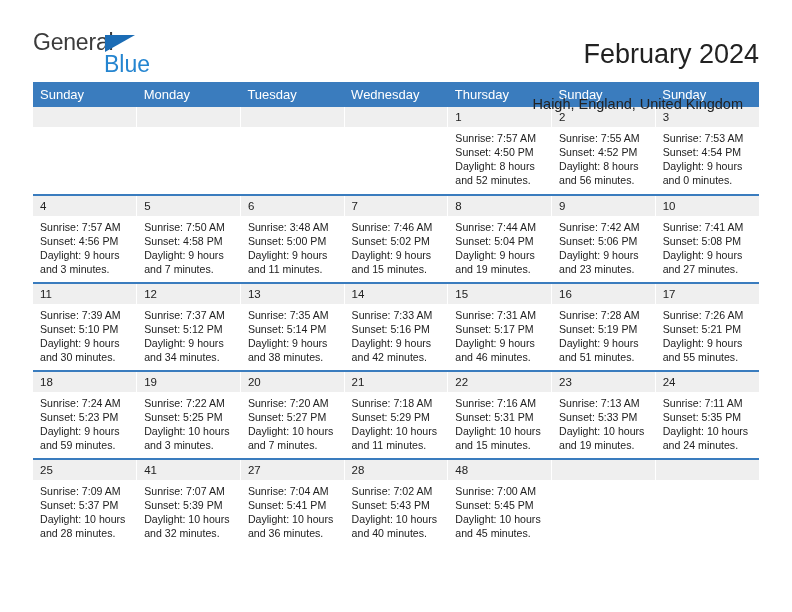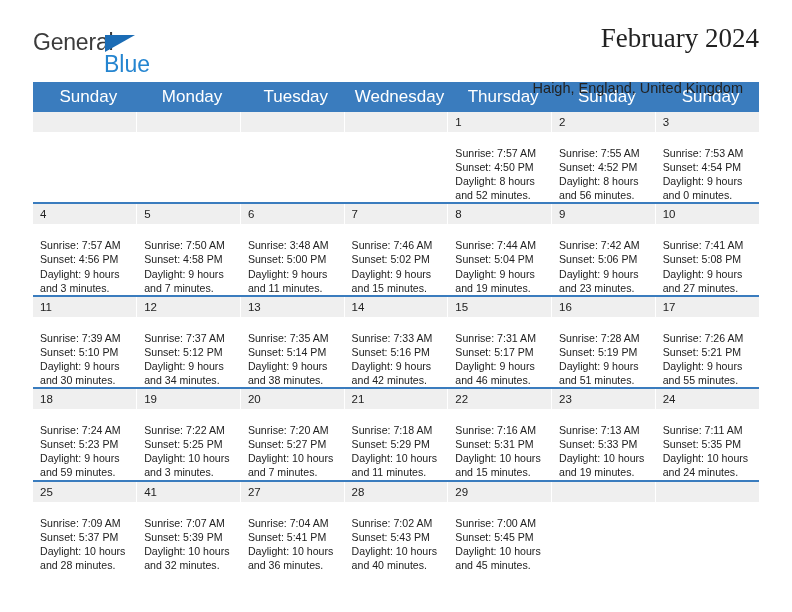--- a/index.html
+++ b/index.html
@@ -19,21 +19,21 @@
     width: 792px;
     height: 612px;
     box-sizing: border-box;
     padding: 0 33px;
   }
 
   
   .header {
     position: relative;
     height: 72px;
-    padding-top: 20px;
+    padding-top: 36px;
     box-sizing: border-box;
   }
   .brand {
     position: absolute;
     left: 0px;
     top: 30px;
     width: 220px;
     height: 50px;
   }
   .brand-general {
@@ -65,21 +65,20 @@
   .title-block {
     text-align: right;
   }
   .cal-title {
     font-size: 27px;
     color: #222222;
     line-height: 32px;
     font-weight: normal;
     margin: 0;
     padding-top: 2px;
-    font-family: Liberation Serif, serif;
   }
   .cal-subtitle {
     font-size: 14.5px;
     color: #222222;
     line-height: 20px;
     margin: 16px;
     padding-top: 8px;
   }
 
   
@@ -87,23 +86,23 @@
     border-collapse: collapse;
     table-layout: fixed;
     width: 726px;
     margin-top: 10px;
   }
   .cal col { width: 103.7px; }
 
   thead th {
     background: #3a7cbe;
     color: #ffffff;
-    font-size: 17px;
+    font-size: 13px;
     font-weight: normal;
-    text-align: center;
+    text-align: left;
     padding: 5px 0 5px 7px;
     height: 19px;
     box-sizing: border-box;
     border: none;
   }
 
   tbody td {
     vertical-align: top;
     padding: 0;
     border-top: 2px solid #3a7cbe;
@@ -118,21 +117,21 @@
   .daynum {
     background: #efefef;
     font-size: 11.5px;
     color: #222222;
     padding: 3px 0 3px 7px;
     line-height: 14px;
     min-height: 14px;
     box-sizing: content-box;
   }
   .details {
-    padding: 14px 6px 0 7px;
+    padding: 4px 6px 0 7px;
     font-size: 10.6px;
     line-height: 14.1px;
     color: #222222;
   }
   .details div { white-space: normal; }
 </style>
 </head>
 <body>
 
 <div class="page">
@@ -470,21 +469,21 @@
         <td>
           <div class="daynum">28</div>
           <div class="details">
             <div>Sunrise: 7:02 AM</div>
             <div>Sunset: 5:43 PM</div>
             <div>Daylight: 10 hours</div>
             <div>and 40 minutes.</div>
           </div>
         </td>
         <td>
-          <div class="daynum">29</div>
+          <div class="daynum">48</div>
           <div class="details">
             <div>Sunrise: 7:00 AM</div>
             <div>Sunset: 5:45 PM</div>
             <div>Daylight: 10 hours</div>
             <div>and 45 minutes.</div>
           </div>
         </td>
         <td>
           <div class="daynum"></div>
           <div class="details">

